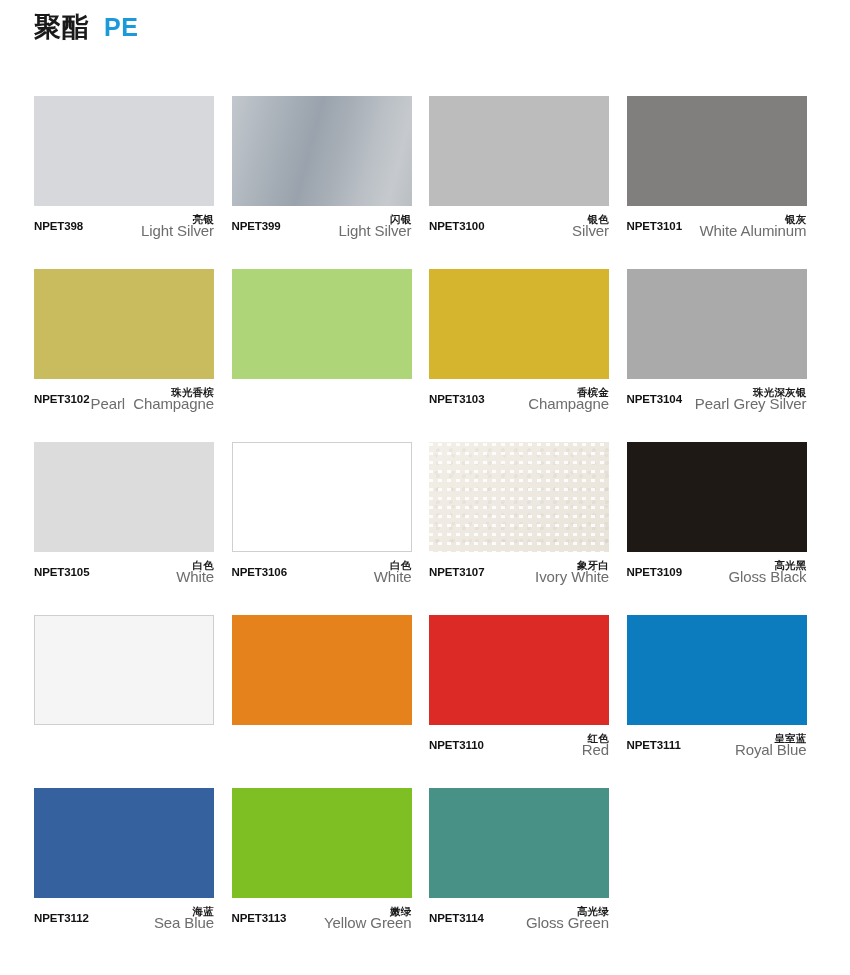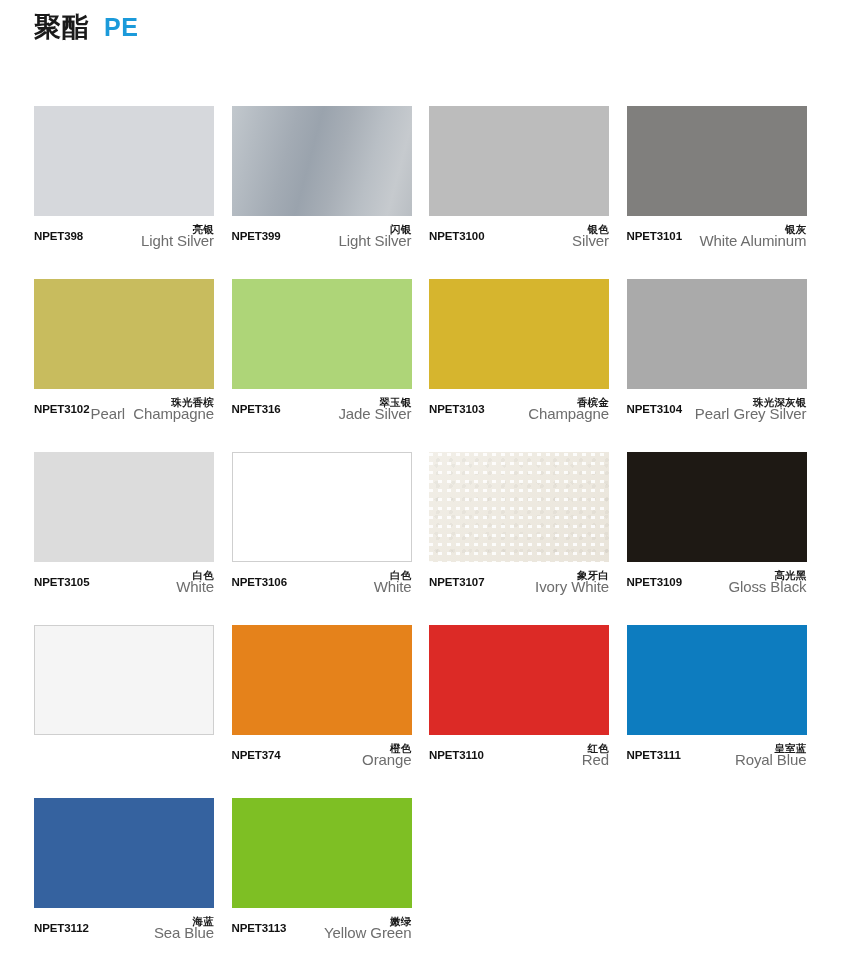--- a/index.html
+++ b/index.html
@@ -43,21 +43,21 @@
     font-weight: 700;
     color: #1b9ada;
     letter-spacing: 0.5px;
     line-height: 1;
   }
 
   
   .grid {
     position: absolute;
     left: 34px;
-    top: 106px;
+    top: 96px;
     width: 782px;
     display: grid;
     grid-template-columns: repeat(4, 180px);
     column-gap: 17.5px;
     row-gap: 25px;
   }
 
   .swatch-card {
     width: 180px;
   }
@@ -165,27 +165,20 @@
         <div class="swatch-caption">
           <div class="swatch-code">NPET3102</div>
           <div class="swatch-names">
             <div class="name-cn">珠光香槟</div>
             <div class="name-en">Pearl  Champagne</div>
           </div>
         </div>
       </div>
       <div class="swatch-card">
         <div class="swatch-chip" style="background: rgb(174, 213, 120);"></div>
-        <div class="swatch-caption">
-          <div class="swatch-code">NPET316</div>
-          <div class="swatch-names">
-            <div class="name-cn">翠玉银</div>
-            <div class="name-en">Jade Silver</div>
-          </div>
-        </div>
       </div>
       <div class="swatch-card">
         <div class="swatch-chip" style="background: rgb(214, 181, 46);"></div>
         <div class="swatch-caption">
           <div class="swatch-code">NPET3103</div>
           <div class="swatch-names">
             <div class="name-cn">香槟金</div>
             <div class="name-en">Champagne</div>
           </div>
         </div>
@@ -238,27 +231,20 @@
             <div class="name-cn">高光黑</div>
             <div class="name-en">Gloss Black</div>
           </div>
         </div>
       </div>
       <div class="swatch-card">
         <div class="swatch-chip" style="background: rgb(245, 245, 245); border: 1px solid rgb(207, 207, 207);"></div>
       </div>
       <div class="swatch-card">
         <div class="swatch-chip" style="background: rgb(229, 130, 27);"></div>
-        <div class="swatch-caption">
-          <div class="swatch-code">NPET374</div>
-          <div class="swatch-names">
-            <div class="name-cn">橙色</div>
-            <div class="name-en">Orange</div>
-          </div>
-        </div>
       </div>
       <div class="swatch-card">
         <div class="swatch-chip" style="background: rgb(220, 42, 38);"></div>
         <div class="swatch-caption">
           <div class="swatch-code">NPET3110</div>
           <div class="swatch-names">
             <div class="name-cn">红色</div>
             <div class="name-en">Red</div>
           </div>
         </div>
@@ -286,15 +272,25 @@
       <div class="swatch-card">
         <div class="swatch-chip" style="background: rgb(126, 191, 36);"></div>
         <div class="swatch-caption">
           <div class="swatch-code">NPET3113</div>
           <div class="swatch-names">
             <div class="name-cn">嫩绿</div>
             <div class="name-en">Yellow Green</div>
           </div>
         </div>
       </div>
+      <div class="swatch-card">
+        <div class="swatch-chip" style="background: rgb(71, 145, 134);"></div>
+        <div class="swatch-caption">
+          <div class="swatch-code">NPET3114</div>
+          <div class="swatch-names">
+            <div class="name-cn">高光绿</div>
+            <div class="name-en">Gloss Green</div>
+          </div>
+        </div>
+      </div>
     </div>
 
 </div>
 
 </body></html>

